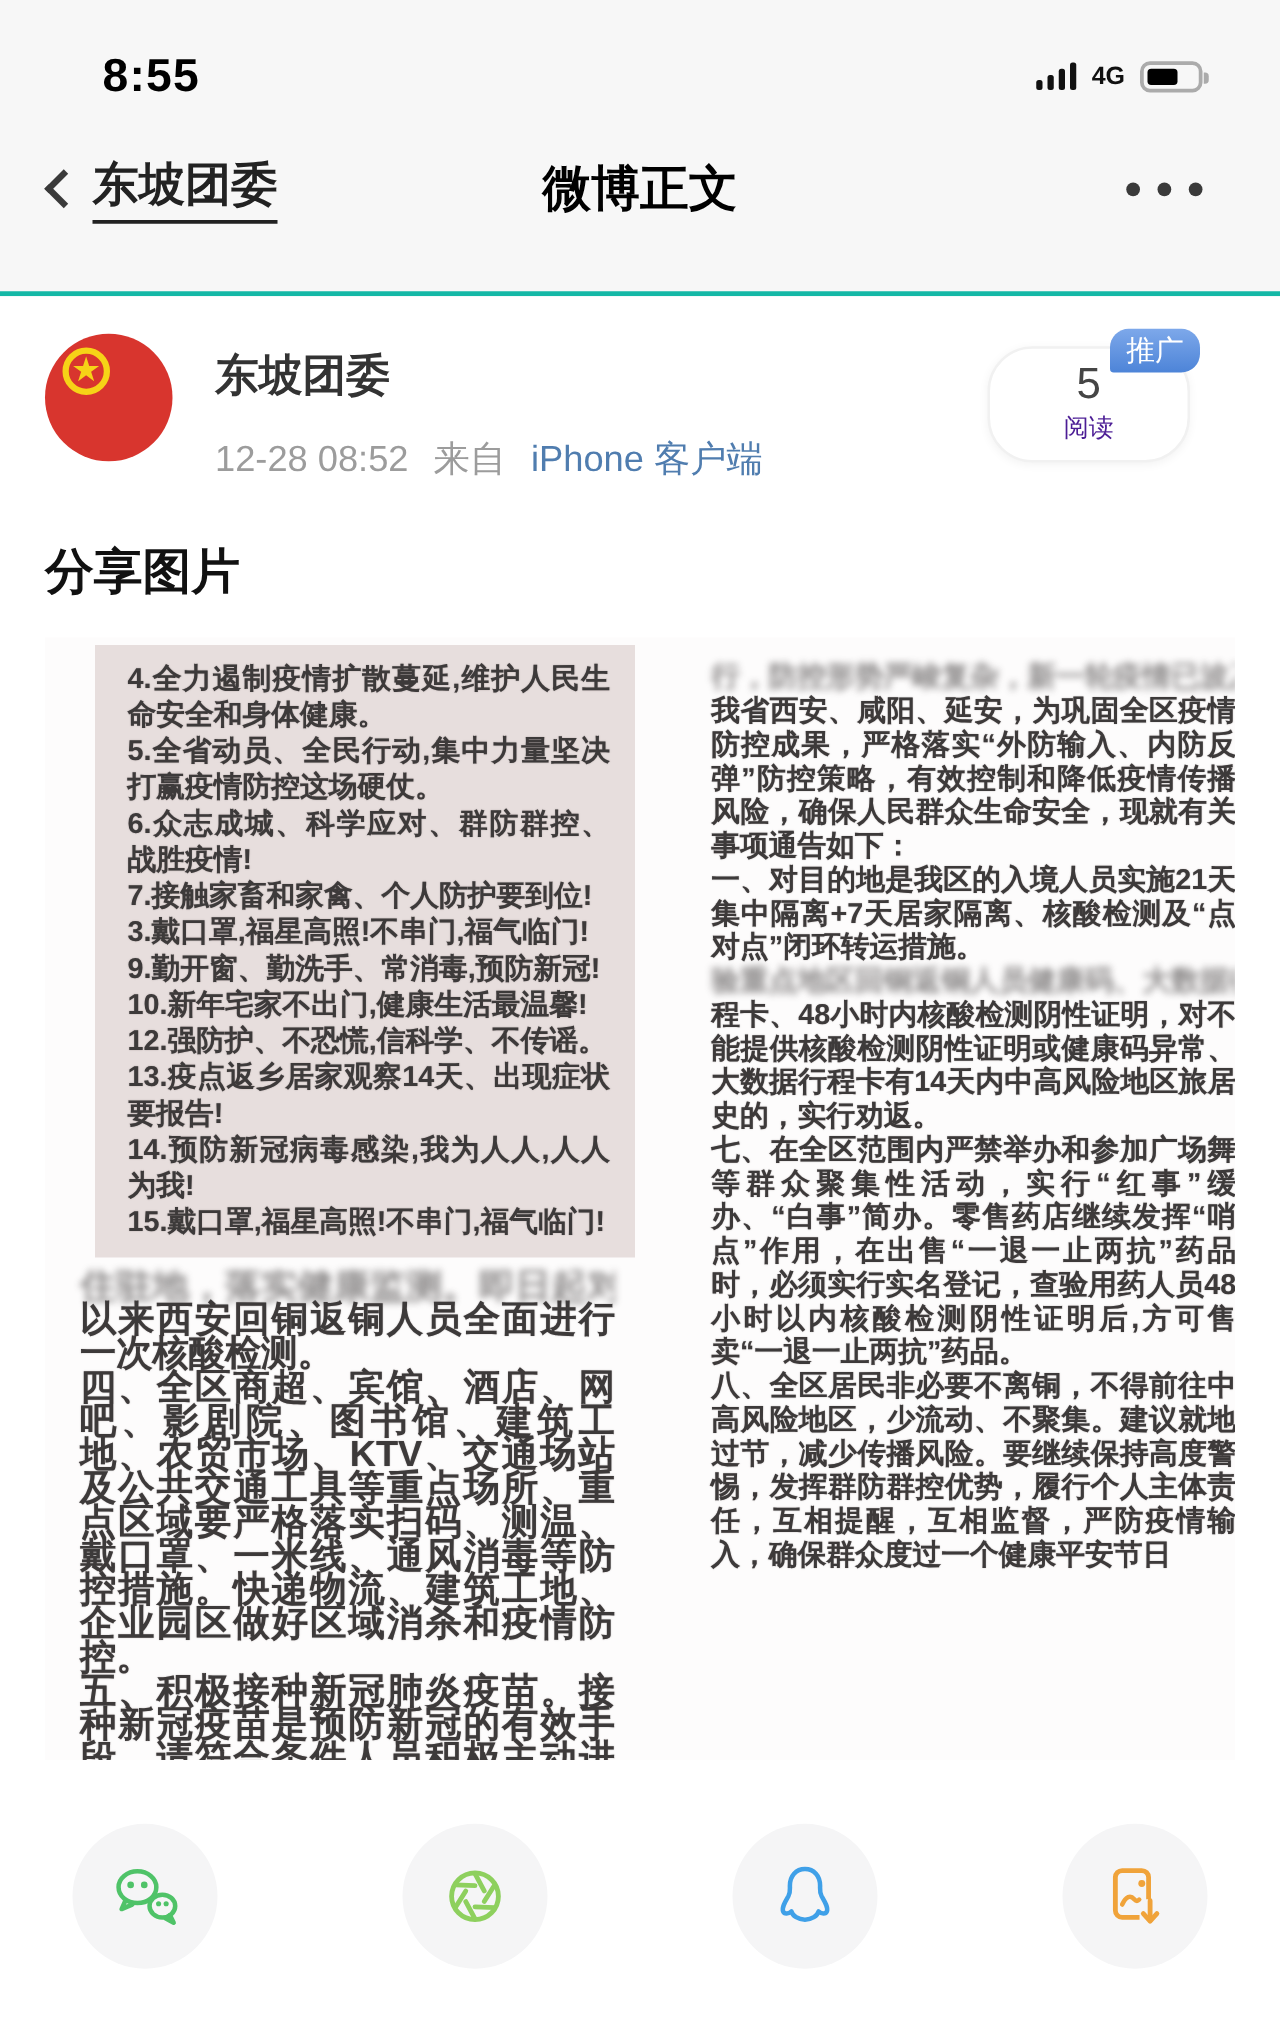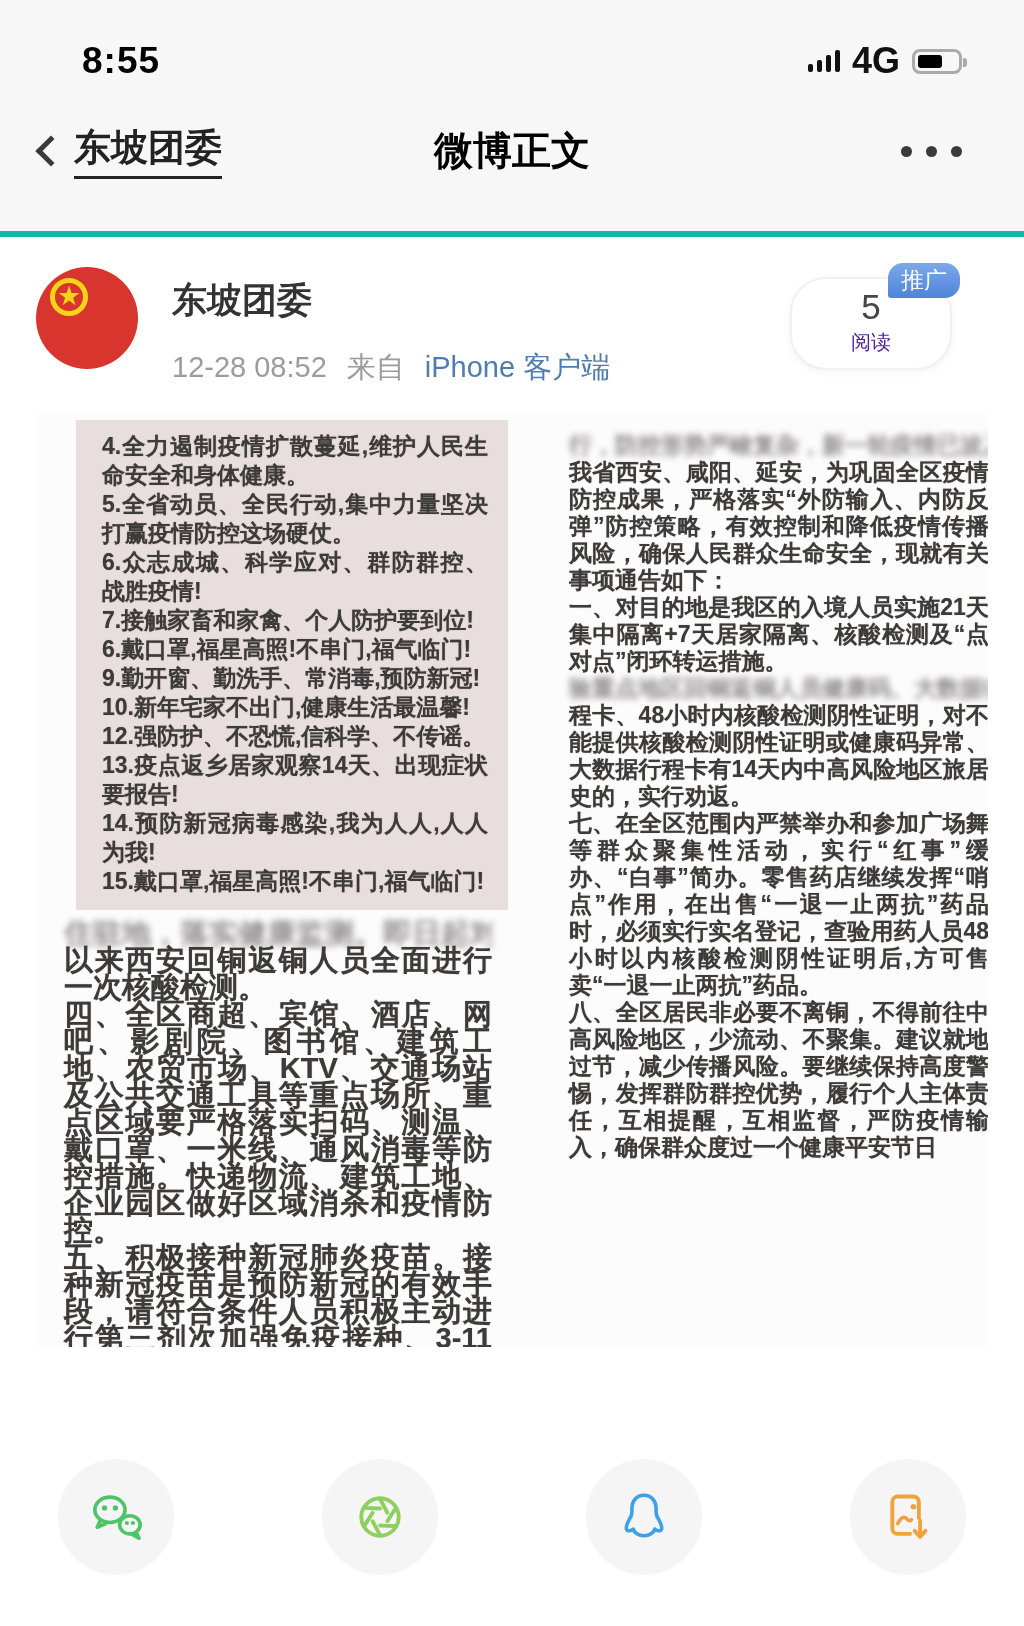--- a/index.html
+++ b/index.html
@@ -1,28 +1,28 @@
 <!DOCTYPE html>
 <html><head>
 <meta charset="utf-8">
 <style>
   * { margin:0; padding:0; box-sizing:border-box; }
   html,body { background:#ffffff; }
   body { font-family:"Liberation Sans","DejaVu Sans",sans-serif; }
   .screen { position:relative; width:1024px; height:1626px; background:#ffffff; overflow:hidden; margin:0 auto; }
 
   
-  .topbar { background:#f7f7f7; height:237px; border-bottom:6px solid #14b8a6; }
+  .topbar { background:#f7f7f7; height:237px; border-bottom:4px solid #14b8a6; }
   .statusbar { display:flex; justify-content:space-between; align-items:center; padding:40px 62px 0 82px; }
   .status-time { font-size:37px; font-weight:bold; color:#000; letter-spacing:1px; }
   .status-right { display:flex; align-items:center; gap:12px; }
   .signal { display:flex; align-items:flex-end; gap:4px; height:22px; }
   .signal i { display:block; width:5px; background:#111; border-radius:2px; }
   .signal .s1{height:8px} .signal .s2{height:12px} .signal .s3{height:17px} .signal .s4{height:22px}
-  .net { font-size:36px; font-weight:600; color:#111; }
+  .net { font-size:20px; font-weight:600; color:#111; }
   .battery { position:relative; width:50px; height:25px; border:3px solid #ababab; border-radius:8px; background:transparent; }
   .battery .fill { position:absolute; left:3px; top:3px; width:24px; height:13px; background:#000; border-radius:3px; }
   .battery::after { content:""; position:absolute; right:-8px; top:6px; width:4px; height:9px; background:#ababab; border-radius:0 3px 3px 0; }
 
   .navbar { position:relative; display:flex; align-items:center; height:86px; margin-top:26px; padding:0 40px; }
   .nav-left { display:flex; align-items:center; gap:10px; cursor:pointer; }
   .chev { display:inline-block; width:22px; height:22px; border-left:5px solid #3a3a3a; border-bottom:5px solid #3a3a3a; transform:rotate(45deg); margin-right:2px; }
   .back-label { font-size:37px; font-weight:700; color:#222; border-bottom:3px solid #222; padding-bottom:3px; }
   .nav-title { position:absolute; left:50%; transform:translateX(-50%); font-size:39px; font-weight:700; color:#000000; }
   .nav-more { position:absolute; right:62px; display:flex; gap:14px; cursor:pointer; }
@@ -111,29 +111,30 @@
           <span class="link">iPhone 客户端</span>
         </div>
       </div>
       <div class="reads-badge">
         <div class="reads-count">5</div>
         <div class="reads-label">阅读</div>
         <div class="promo-tag">推广</div>
       </div>
     </div>
 
+    <div class="post-body">分享图片</div>
 
     <figure class="shared-image">
       <div class="img-col col-left">
         <div class="highlight">
           <p>4.全力遏制疫情扩散蔓延,维护人民生命安全和身体健康。</p>
           <p>5.全省动员、全民行动,集中力量坚决打赢疫情防控这场硬仗。</p>
           <p>6.众志成城、科学应对、群防群控、战胜疫情!</p>
           <p>7.接触家畜和家禽、个人防护要到位!</p>
-          <p>6.戴口罩,福星高照!不串门,福气临门!</p>
+          <p>3.戴口罩,福星高照!不串门,福气临门!</p>
           <p>9.勤开窗、勤洗手、常消毒,预防新冠!</p>
           <p>10.新年宅家不出门,健康生活最温馨!</p>
           <p>12.强防护、不恐慌,信科学、不传谣。</p>
           <p>13.疫点返乡居家观察14天、出现症状要报告!</p>
           <p>14.预防新冠病毒感染,我为人人,人人为我!</p>
           <p>15.戴口罩,福星高照!不串门,福气临门!</p>
         </div>
         <div class="left-rest">
           <p class="blurline">住驻地，落实健康监测。即日起对12月4日</p>
           <p>以来西安回铜返铜人员全面进行一次核酸检测。</p>

